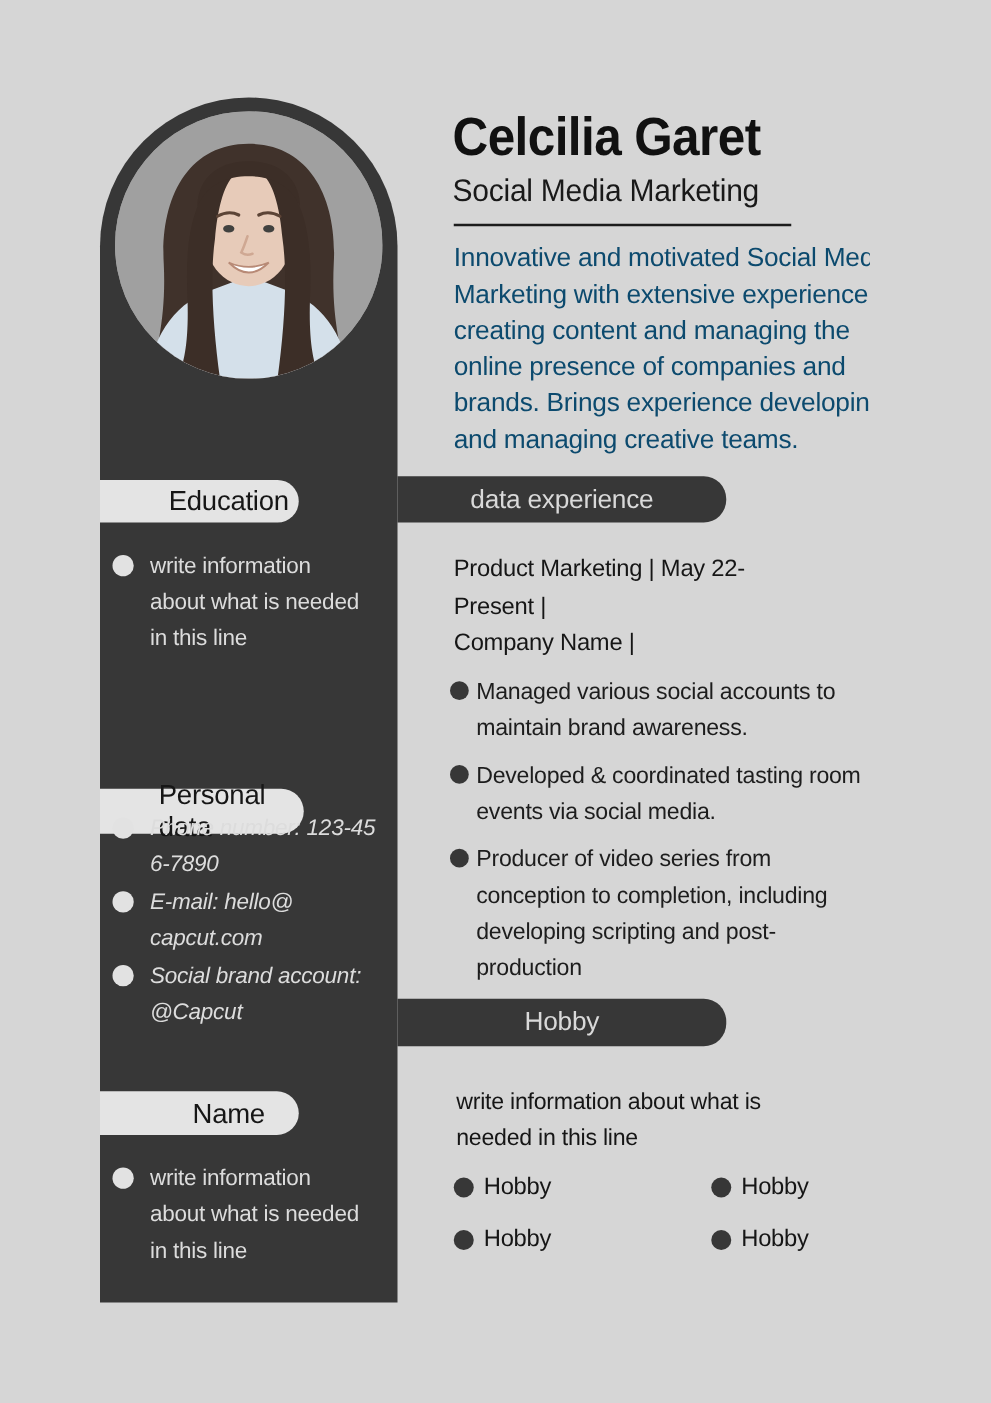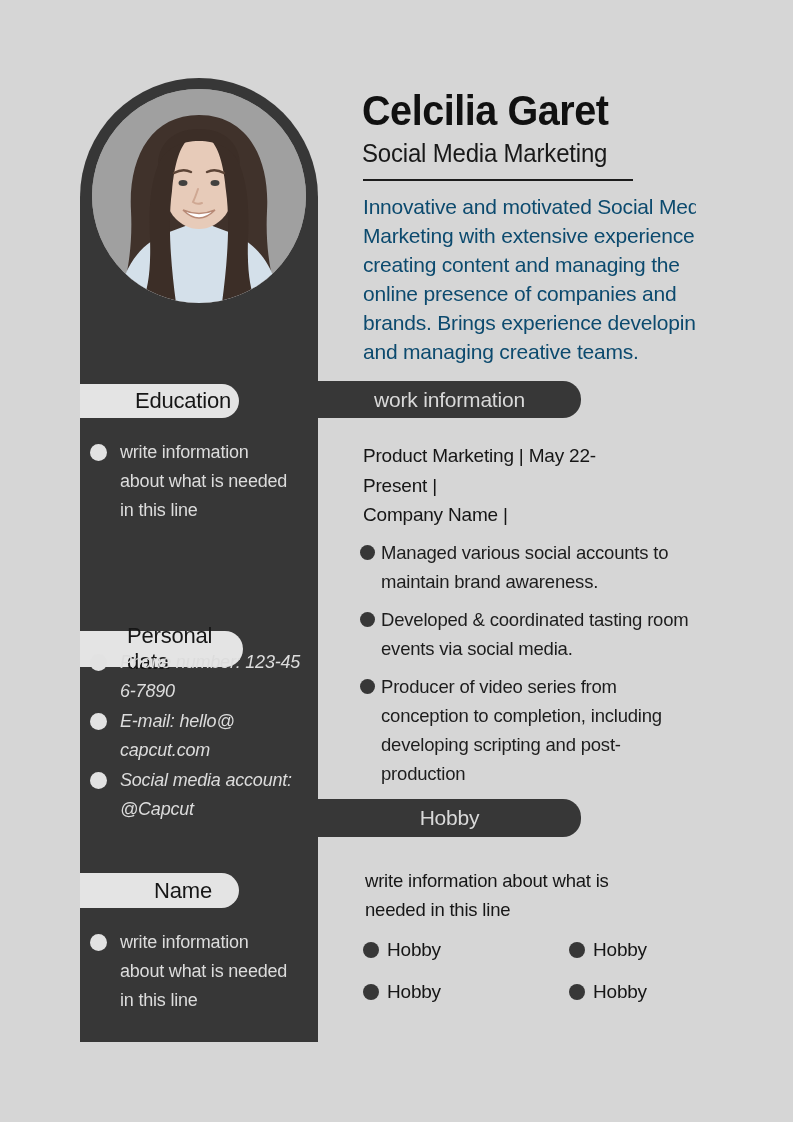--- a/index.html
+++ b/index.html
@@ -247,39 +247,39 @@
       <span class="pre">Phone number: 123-45
 6-7890</span>
     </div>
     <div class="side-item">
       <span class="dot"></span>
       <span class="pre">E-mail: hello@
 capcut.com</span>
     </div>
     <div class="side-item">
       <span class="dot"></span>
-      <span class="pre">Social media account:
+      <span class="pre">Social brand account:
 @Capcut</span>
     </div>
   </div>
 
   <div class="pill pill-skill">
     <span>Name</span>
   </div>
   <div class="side-block side-skill">
     <div class="side-item">
       <span class="dot"></span>
       <span class="pre">write information
 about what is needed
 in this line</span>
     </div>
   </div>
 
   <div class="banner banner-work">
-    <span>work information</span>
+    <span>data experience</span>
   </div>
   <div class="role pre">Product Marketing | May 22-
 Present |
 Company Name |</div>
   <div class="work-bullets">
     <div class="work-item">
       <span class="dot"></span>
       <span class="pre">Managed various social accounts to
 maintain brand awareness.</span>
     </div>

